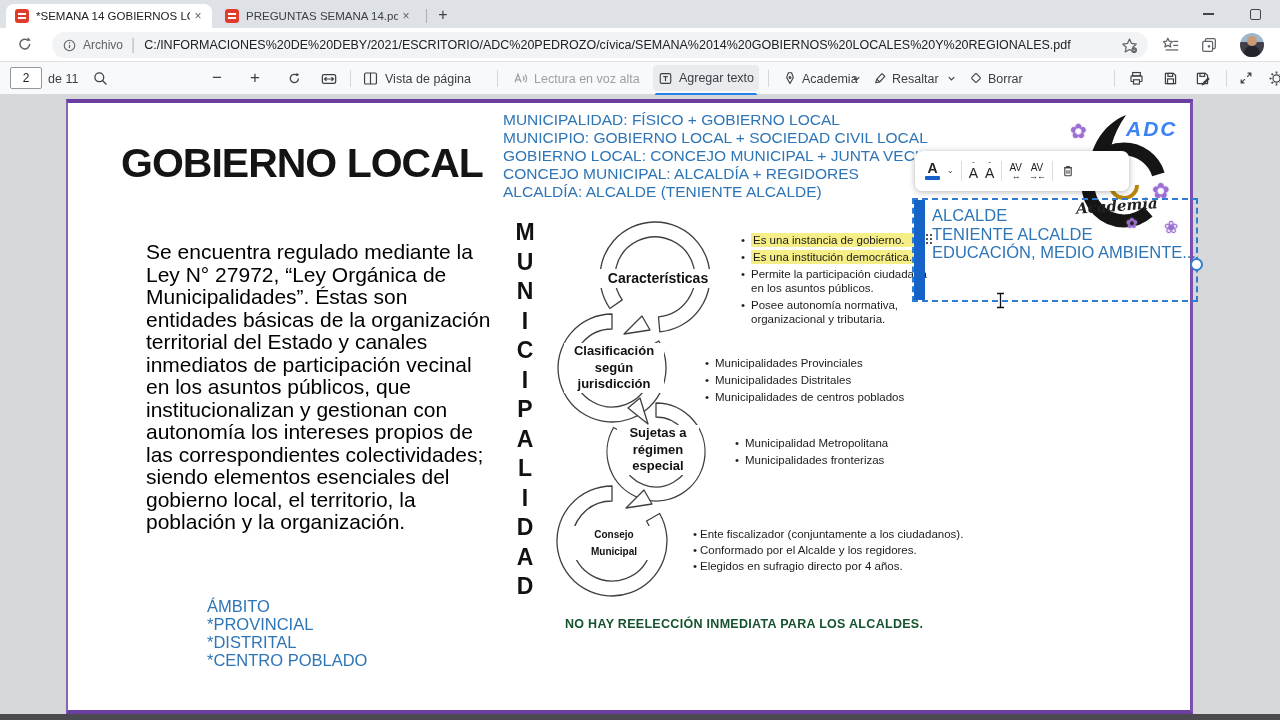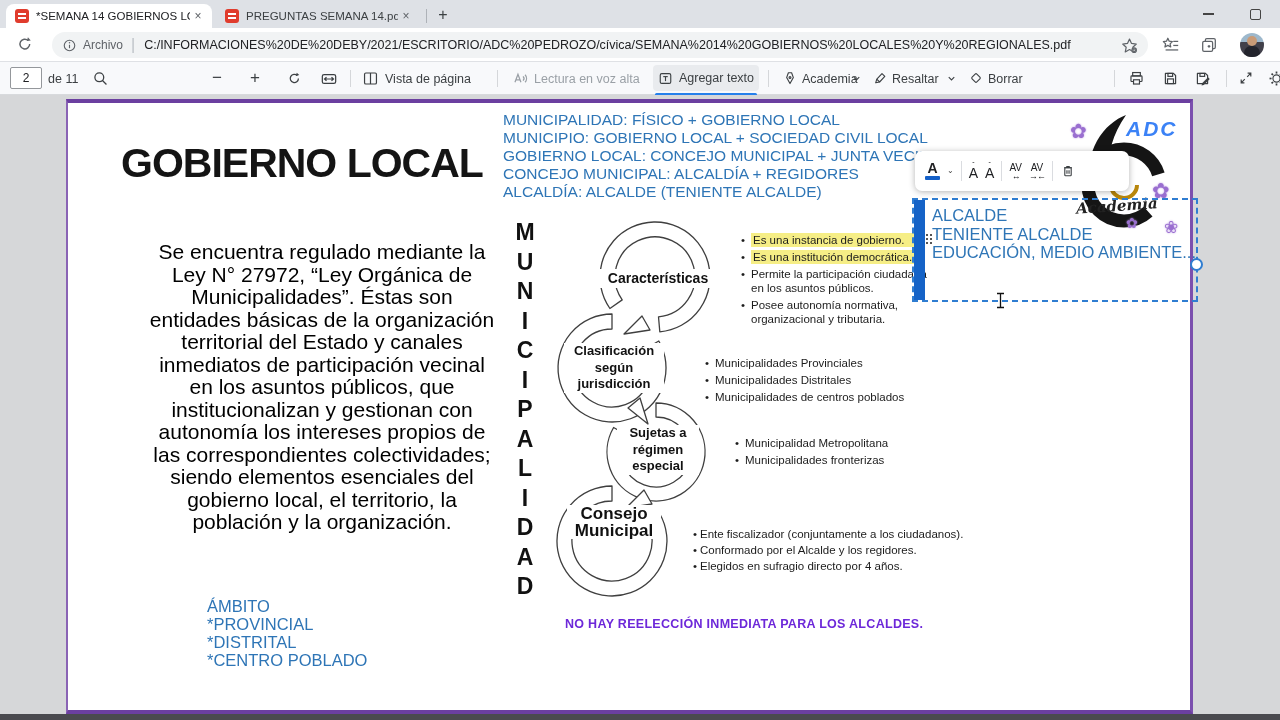--- a/index.html
+++ b/index.html
@@ -43,33 +43,33 @@
 
   
   .viewer{position:absolute;left:0;top:95px;width:1280px;height:625px;background:#d6d7d9}
   .darkstrip{position:absolute;left:0;top:714px;width:1280px;height:6px;background:#4a4a4f}
   .page{position:absolute;left:66px;top:4px;width:1127px;height:615px;background:#fff;box-sizing:border-box;
         border-top:4px solid #6b3fa0;border-bottom:4px solid #6b3fa0;border-left:2px solid #8a63b5;border-right:3px solid #7b4fae}
   .page-inner{position:absolute;left:0;top:0;right:0;bottom:0}
 
   .doc-title{font-weight:bold;font-size:41px;color:#141414;letter-spacing:-1px;white-space:nowrap}
   .bluehead{color:#2e75b6;font-size:15.5px;line-height:18px;white-space:nowrap}
-  .paragraph{font-size:21px;line-height:22.5px;color:#000;text-align:center}
+  .paragraph{font-size:21px;line-height:22.5px;color:#000;}
   .ambito{color:#2e75b6;font-size:16.5px;line-height:18px;font-weight:500}
   .vword{display:flex;flex-direction:column;font-weight:bold;font-size:23px;color:#111;line-height:29.5px;text-align:center;width:26px}
   .ringlabel{font-weight:bold;color:#111;text-align:center;background:#fff}
   #diagram .ring{fill:#fff;stroke:#3f3f3f;stroke-width:1.3;stroke-linejoin:round}
   .blist{font-size:11.5px;color:#1c1c1c}
   .blist li{position:relative;padding-left:10px;margin-bottom:3px;line-height:14px;list-style:none}
   .blist li::before{content:"•";position:absolute;left:0}
   .blist.tight li{padding-left:7px;margin-bottom:2px;line-height:14.2px}
   ul.blist{margin:8px;padding:0}
   .hl{background:#f6ee86;padding:1px 12px 1px 2px}
   .hl2{background:#f6ee86;padding:1px 2px}
-  .footnote{font-weight:bold;font-size:12.5px;letter-spacing:.3px;color:#6d28d9;white-space:nowrap}
+  .footnote{font-weight:bold;font-size:12.5px;letter-spacing:.3px;color:#14532d;white-space:nowrap}
 
   
   .logo{position:absolute;width:150px;height:180px;z-index:1}
   .logo .adc{position:absolute;left:66px;top:14px;font-size:21px;font-weight:bold;color:#3b82f6;letter-spacing:2px;font-style:italic}
   .logo .academia{position:absolute;left:16px;top:94px;font-family:"DejaVu Serif",serif;font-style:italic;font-weight:bold;font-size:15px;color:#222;transform:rotate(-4deg)}
   .flower{position:absolute;color:#9a6fd0;text-shadow:0 0 2px #b794e0}
 
   
   .textbox{position:absolute;border:2px dashed #2f7dd1;box-sizing:border-box;z-index:6;background:transparent}
   .textbox .bar{position:absolute;left:0;top:0;bottom:0;width:11px;background:#1563c7}
@@ -338,21 +338,21 @@
       <div class="abs ringlabel" style="left:496px;top:240px;width:100px;font-size:13px;line-height:16.5px">
         <div>Clasificación</div>
         <div>según</div>
         <div>jurisdicción</div>
       </div>
       <div class="abs ringlabel" style="left:549px;top:322px;width:82px;font-size:13px;line-height:16.5px">
         <div>Sujetas a</div>
         <div>régimen</div>
         <div>especial</div>
       </div>
-      <div class="abs ringlabel" style="left:499px;top:402px;width:94px;font-size:17px;line-height:17px">
+      <div class="abs ringlabel" style="left:499px;top:423px;width:94px;font-size:10px;line-height:17px">
         <div>Consejo</div>
         <div>Municipal</div>
       </div>
 
       <ul class="abs blist" style="left:665px;top:122px;width:198px">
         <li><span class="hl">Es una instancia de gobierno.</span></li>
         <li><span class="hl2">Es una institución democrática.</span></li>
         <li>Permite la participación ciudadana en los asuntos públicos.</li>
         <li>Posee autonomía normativa, organizacional y tributaria.</li>
       </ul>

